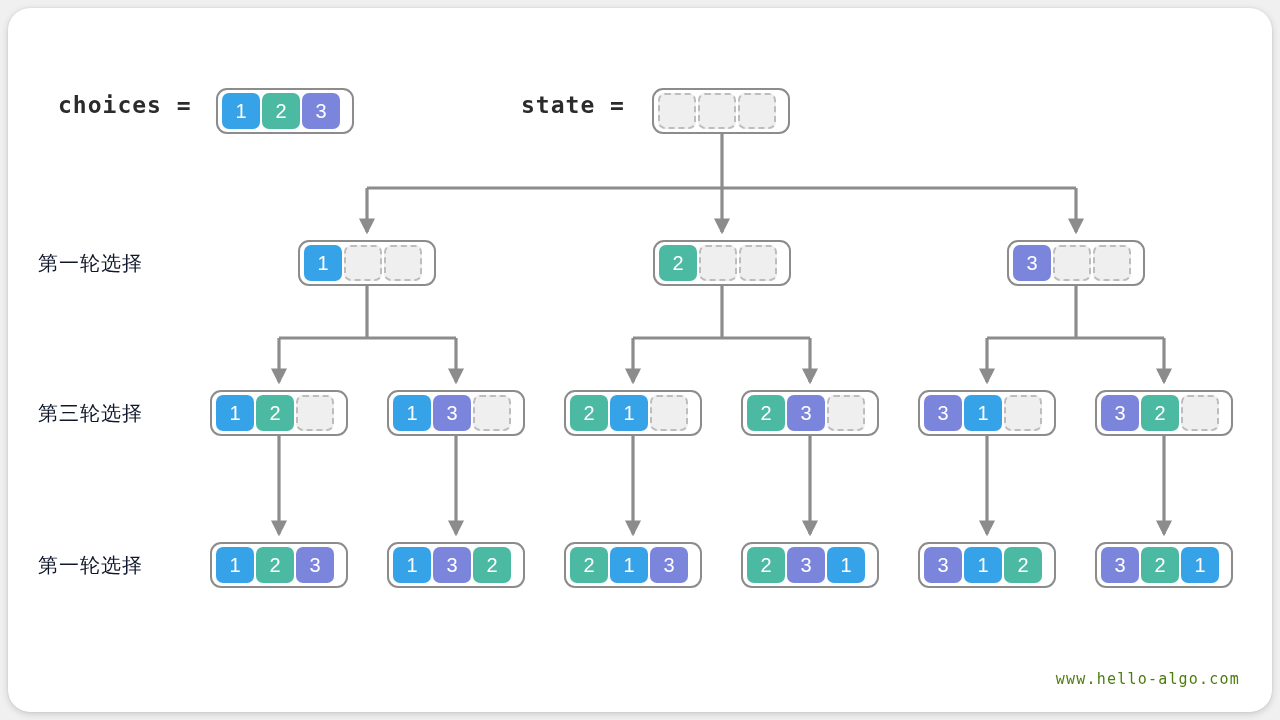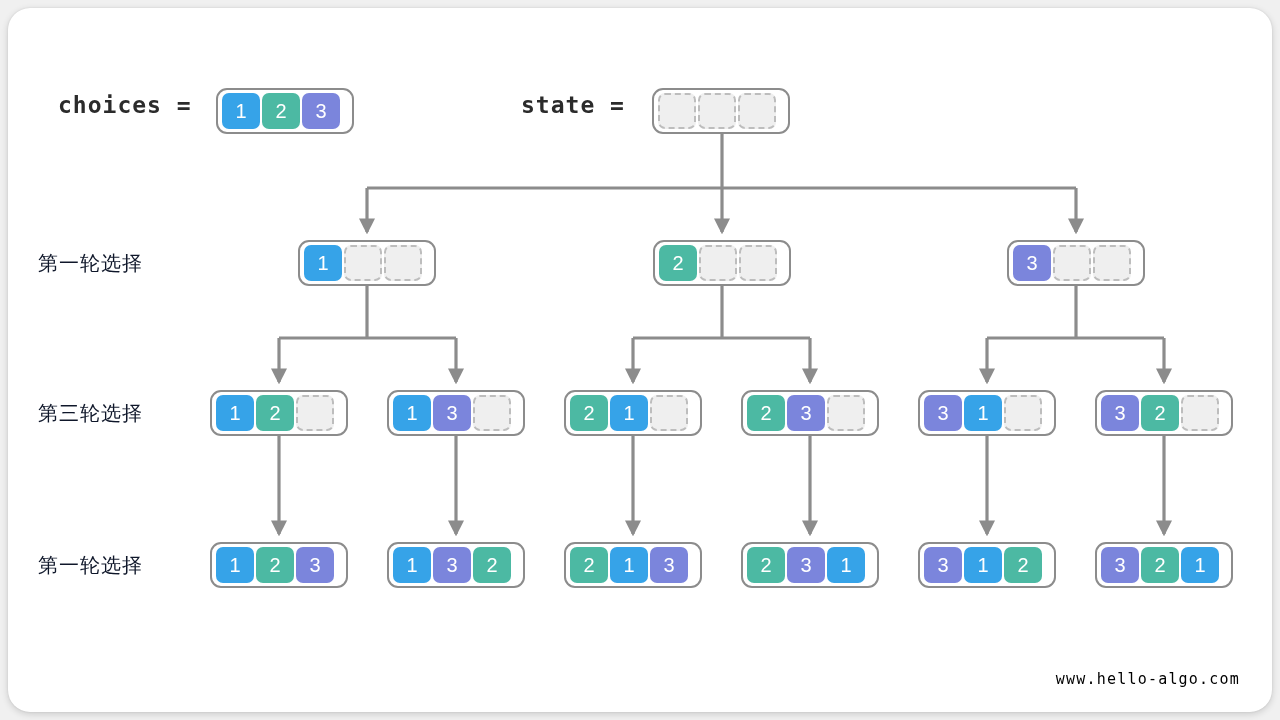--- a/index.html
+++ b/index.html
@@ -54,21 +54,21 @@
     color: #0f172a;
     white-space: nowrap;
     letter-spacing: 1px;
   }
   #watermark {
     position: absolute;
     right: 40px;
     bottom: 32px;
     font-family: "DejaVu Sans Mono", "Liberation Mono", monospace;
     font-size: 15px;
-    color: #000000;
+    color: #4d7c0f;
     letter-spacing: 1.2px;
     white-space: nowrap;
   }
 
   
   .array-group {
     position: absolute;
     display: flex;
     align-items: center;
     box-sizing: border-box;

